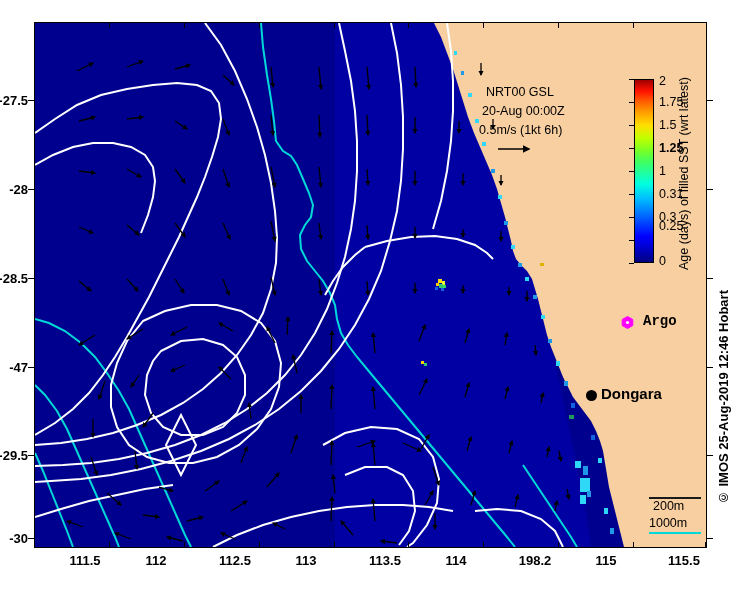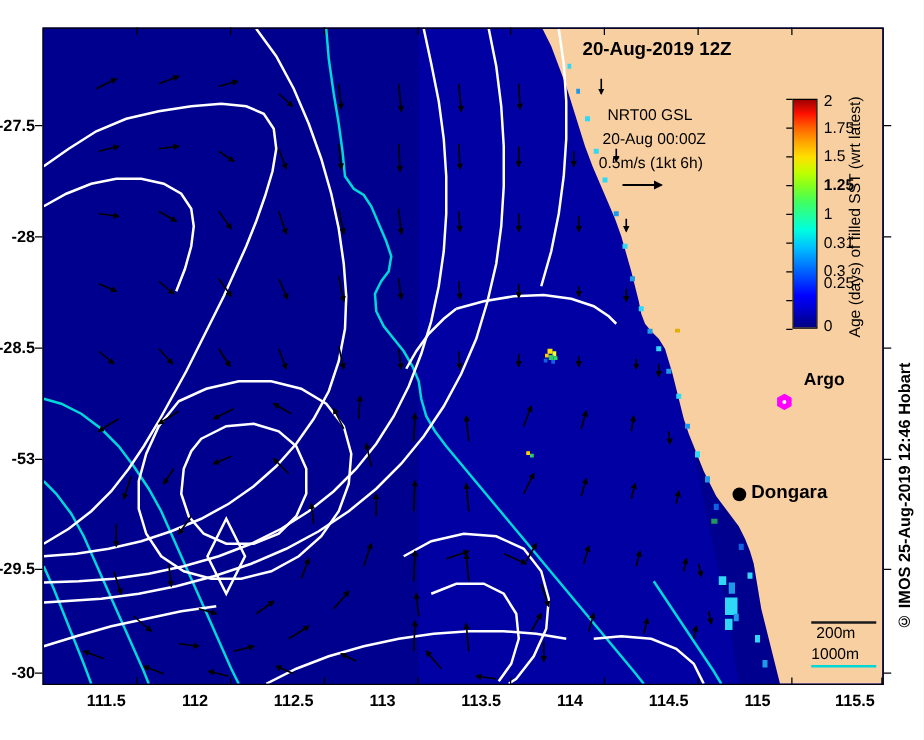--- a/index.html
+++ b/index.html
@@ -538,21 +538,20 @@
           <line x1="458" y1="96" x2="458" y2="106"></line>
           <line x1="466" y1="208" x2="466" y2="218"></line>
           <line x1="492" y1="268" x2="492" y2="278"></line>
           <line x1="500" y1="322" x2="501" y2="332"></line>
           <line x1="524" y1="428" x2="526" y2="438"></line>
           <line x1="532" y1="466" x2="534" y2="476"></line>
         </g>
       </g>
     </svg>
 
-    <div class="map-text" id="title-date" style="left:431px;top:8px;">20-Aug-2019 12Z</div>
 
     <div class="map-text annot-line" id="annot-1" style="left:451px;top:62px;">NRT00 GSL</div>
     <div class="map-text annot-line" id="annot-2" style="left:447px;top:81px;">20-Aug 00:00Z</div>
     <div class="map-text annot-line" id="annot-3" style="left:444px;top:100px;">0.5m/s (1kt 6h)</div>
 
     <div id="ref-arrow-wrap" style="left:462px;top:118px;">
       <svg width="40" height="12" viewBox="0 0 40 12">
         <defs>
           <marker id="refhead" markerWidth="5" markerHeight="5" refX="4" refY="2.5" orient="auto" markerUnits="strokeWidth">
             <path d="M0,0 L5,2.5 L0,5 z" fill="#000000"></path>
@@ -561,21 +560,21 @@
         <line x1="1" y1="6" x2="32" y2="6" stroke="#000000" stroke-width="1.5" marker-end="url(#refhead)"></line>
       </svg>
     </div>
 
     <div id="argo-marker" style="left:586px;top:292px;">
       <svg width="13" height="13" viewBox="0 0 13 13">
         <polygon points="6.5,0.5 11.8,3.5 11.8,9.5 6.5,12.5 1.2,9.5 1.2,3.5" fill="#ff00ff" stroke="#ff00ff" stroke-width="1"></polygon>
         <circle cx="6.5" cy="6.5" r="1.6" fill="#ffffff"></circle>
       </svg>
     </div>
-    <div class="map-text" id="argo-label" style="left:608px;top:272px;">Argo</div>
+    <div class="map-text" id="argo-label" style="left:608px;top:290px;font-family:Liberation Mono, monospace;">Argo</div>
 
     <div id="dongara-marker" style="left:551px;top:367px;"></div>
     <div class="map-text" id="dongara-label" style="left:566px;top:362px;">Dongara</div>
 
     <div id="depth-legend" style="left:614px;top:474px;">
       <div id="depth-line-200"></div>
       <div class="depth-text" style="position:absolute;left:4px;top:2px;">200m</div>
       <div class="depth-text" style="position:absolute;left:0px;top:19px;">1000m</div>
       <div id="depth-line-1000"></div>
     </div>
@@ -638,26 +637,26 @@
   <div class="tickmark ytickmark-r" style="top:367px;"></div>
   <div class="tickmark ytickmark-r" style="top:455px;"></div>
   <div class="tickmark ytickmark-r" style="top:538px;"></div>
 
   <div class="tick-label xtick" style="left:85px;">111.5</div>
   <div class="tick-label xtick" style="left:156px;">112</div>
   <div class="tick-label xtick" style="left:235px;">112.5</div>
   <div class="tick-label xtick" style="left:306px;">113</div>
   <div class="tick-label xtick" style="left:385px;">113.5</div>
   <div class="tick-label xtick" style="left:456px;">114</div>
-  <div class="tick-label xtick" style="left:535px;">114.5</div>
+  <div class="tick-label xtick" style="left:535px;">198.2</div>
   <div class="tick-label xtick" style="left:606px;">115</div>
   <div class="tick-label xtick" style="left:684px;">115.5</div>
 
   <div class="tick-label ytick" style="top:100px;">-27.5</div>
   <div class="tick-label ytick" style="top:189px;">-28</div>
   <div class="tick-label ytick" style="top:278px;">-28.5</div>
-  <div class="tick-label ytick" style="top:367px;">-53</div>
+  <div class="tick-label ytick" style="top:367px;">-47</div>
   <div class="tick-label ytick" style="top:455px;">-29.5</div>
   <div class="tick-label ytick" style="top:538px;">-30</div>
 
   <div id="credit">© IMOS 25-Aug-2019 12:46 Hobart</div>
 
 </div>
 
 </body></html>

